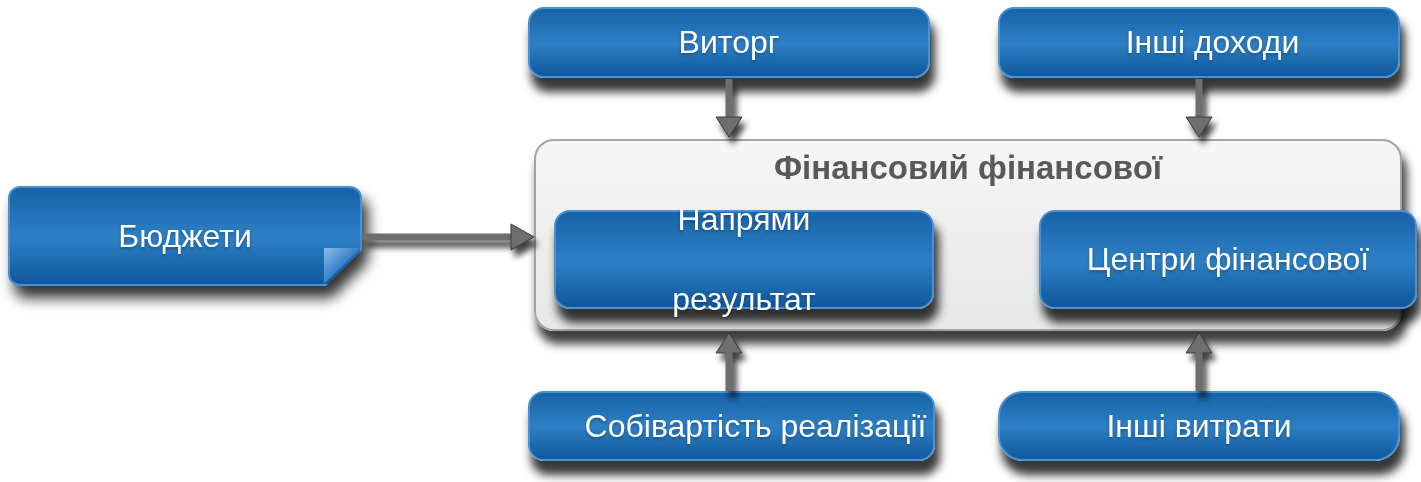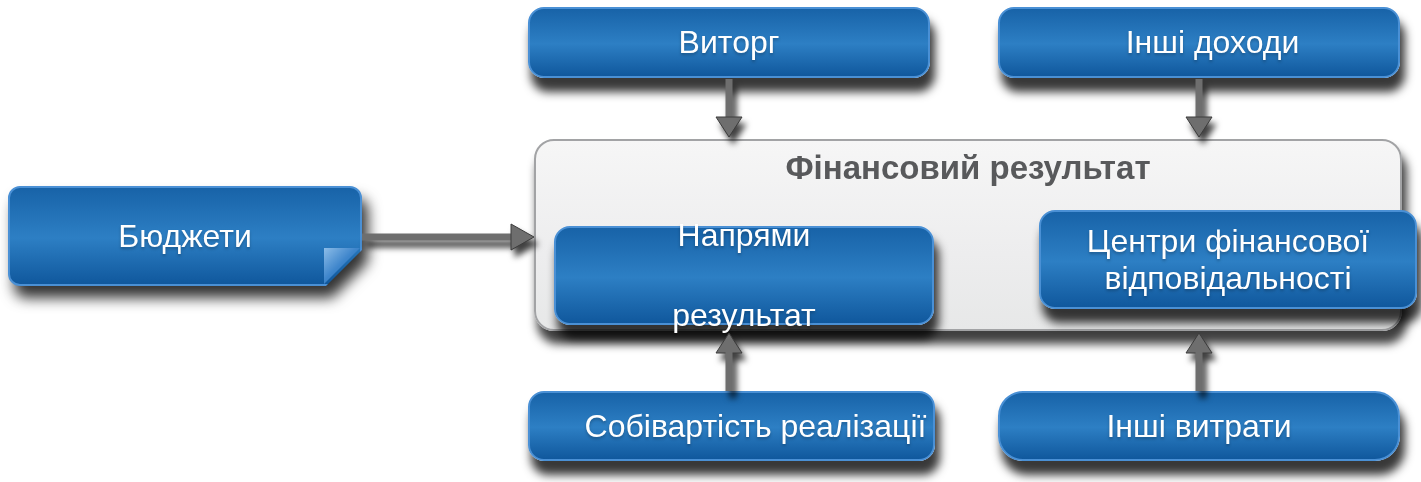--- a/index.html
+++ b/index.html
@@ -50,21 +50,21 @@
     background: linear-gradient(180deg, #f6f6f6 0%, #ededee 60%, #e7e8e8 100%);
     box-shadow: 4px 12px 10px 1px rgba(0,0,0,0.75);
   }
   .group-title {
     margin-top: 8px;
     text-align: center;
     font-size: 33px;
     font-weight: bold;
     color: var(--title-text, #58595b);
   }
-  .node-activity { left: 18px;  top: 85px; width: 380px; height: 99px; gap: 43px; }
+  .node-activity { left: 18px;  top: 69px; width: 380px; height: 99px; gap: 43px; }
   .node-centers  { left: 468px; top: 69px; width: 378px; height: 99px; margin-left: 35px; }
 
   
   .note-wrap {
     position: absolute;
     left: 8px; top: 186px;
     width: 354px; height: 100px;
     filter: drop-shadow(6px 12px 7px rgba(0,0,0,0.8));
   }
   .note {
@@ -121,28 +121,27 @@
   </div>
 
   <div class="note-wrap">
     <div class="note">
       <span>Бюджети</span>
       <div class="fold"></div>
     </div>
   </div>
 
   <div class="group">
-    <div class="group-title">Фінансовий результат</div>
+    <div class="group-title">Фінансовий фінансової</div>
     <div class="bluebox node-activity">
       <span>Напрями</span>
       <span>результат</span>
     </div>
     <div class="bluebox node-centers">
       <span>Центри фінансової</span>
-      <span>відповідальності</span>
     </div>
   </div>
 
   <div class="bluebox node-cost">
     <span>Собівартість реалізації</span>
   </div>
   <div class="bluebox node-expenses">
     <span>Інші витрати</span>
   </div>
 

